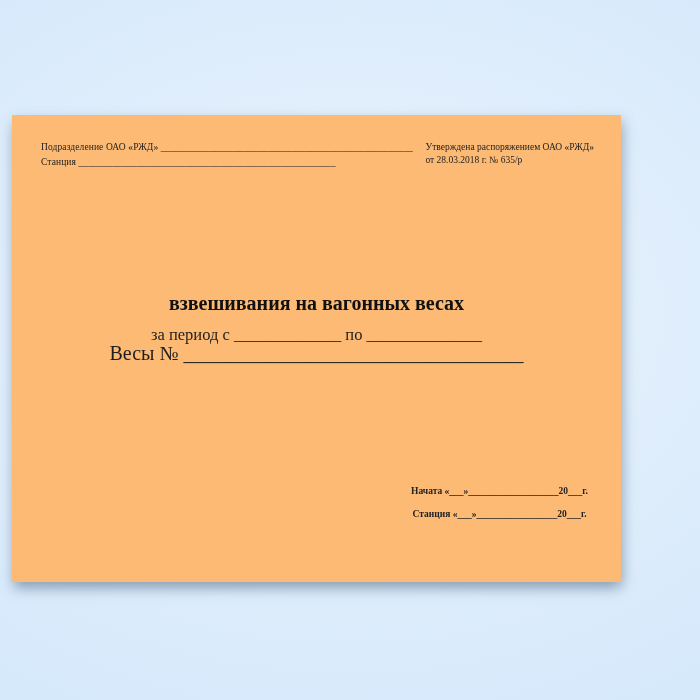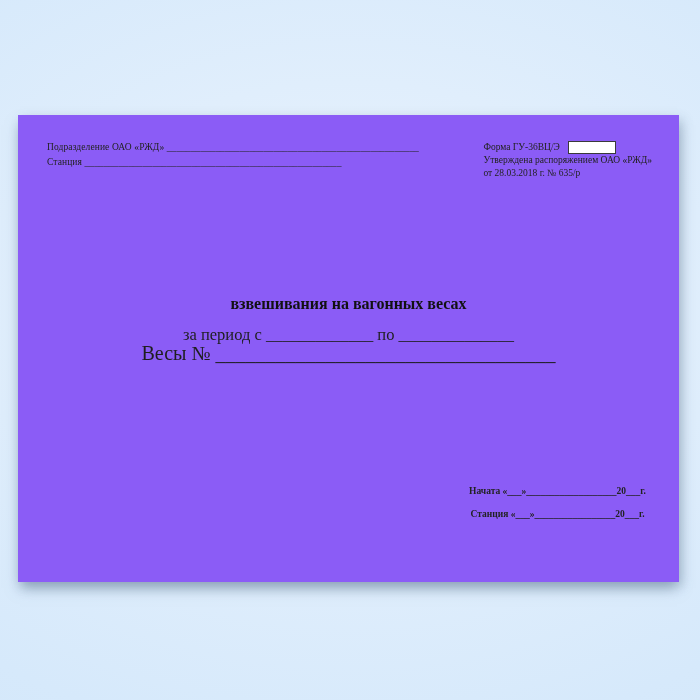--- a/index.html
+++ b/index.html
@@ -14,25 +14,25 @@
     font-family: "Liberation Serif", "DejaVu Serif", serif;
     background: radial-gradient(ellipse 130% 95% at 50% 45%,
                 #ecf5fe 0%, #e0eefc 35%, #d6e9fb 65%, #cfe4f8 100%);
   }
   .scene {
     position: absolute;
     inset: 0;
   }
   .page {
     position: absolute;
-    left: 18px;
+    left: 12px;
     top: 115px;
-    width: 661px;
+    width: 609px;
     height: 467px;
-    background: #8b5cf6;
+    background: #fdba74;
     box-shadow: 0 8px 13px -2px rgba(95, 120, 148, 0.55),
                 4px 4px 10px rgba(110, 135, 160, 0.28);
     color: #1c1c1c;
   }
   .page-header {
     display: flex;
     justify-content: space-between;
     padding: 26px 27px 0 29px;
   }
   .header-left {
@@ -75,21 +75,21 @@
     white-space: nowrap;
   }
   .book-title {
     font-size: 25px;
     line-height: 26px;
     font-weight: bold;
     letter-spacing: 0.5px;
     color: #111;
   }
   .book-subtitle {
-    font-size: 16px;
+    font-size: 20px;
     line-height: 21px;
     font-weight: bold;
     margin-top: 7px;
     color: #111;
   }
   .period-line {
     font-size: 16.5px;
     line-height: 18px;
     margin-top: 12px;
     color: #1e1e1e;
@@ -121,24 +121,20 @@
 <div class="scene">
   <div class="page">
 
     <div class="page-header">
       <div class="header-left">
         <div class="form-line division-row">Подразделение ОАО «РЖД» ____________________________________________________</div>
         <div class="form-line station-row">Станция _____________________________________________________</div>
       </div>
 
       <div class="header-right">
-        <div class="form-code-row">
-          <span>Форма ГУ-36ВЦ/Э</span>
-          <span class="form-number-box"></span>
-        </div>
         <div>Утверждена распоряжением ОАО «РЖД»</div>
         <div>от 28.03.2018 г. № 635/р</div>
       </div>
     </div>
 
     <div class="title-block">
       <div class="book-subtitle">взвешивания на вагонных весах</div>
       <div class="period-line">за период с _____________ по ______________</div>
       <div class="scales-line">Весы № __________________________________</div>
     </div>

